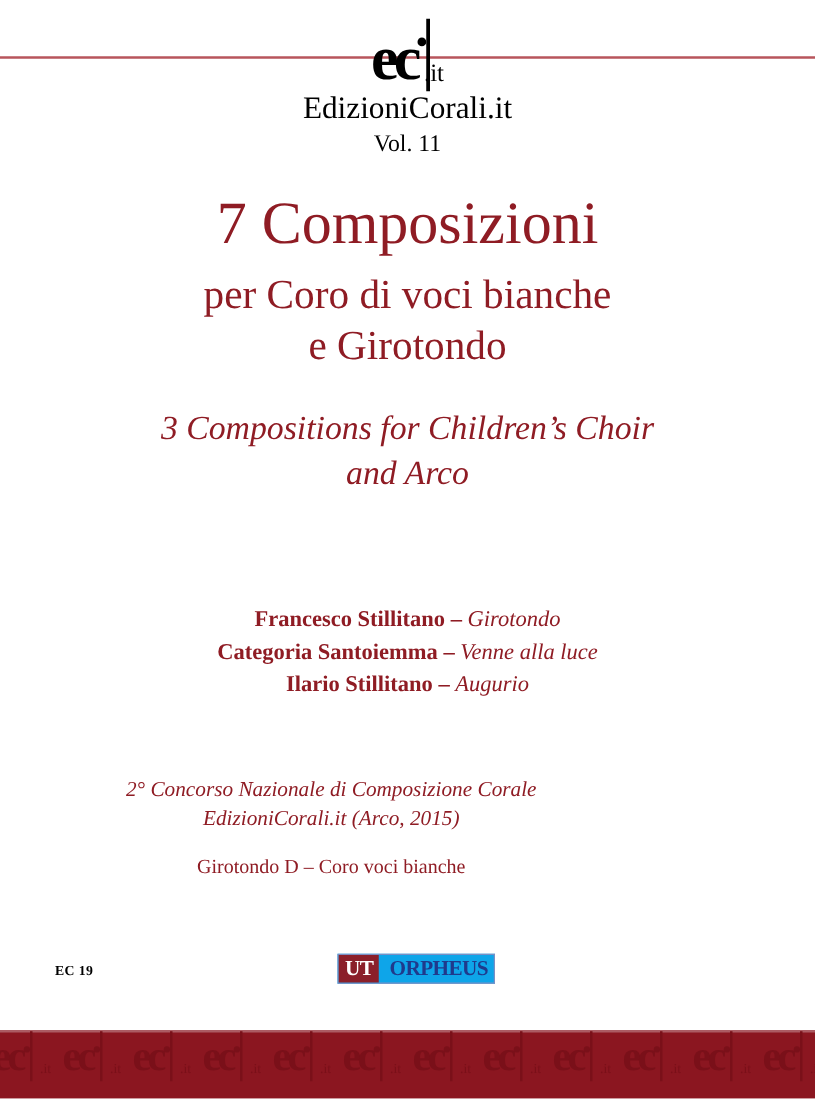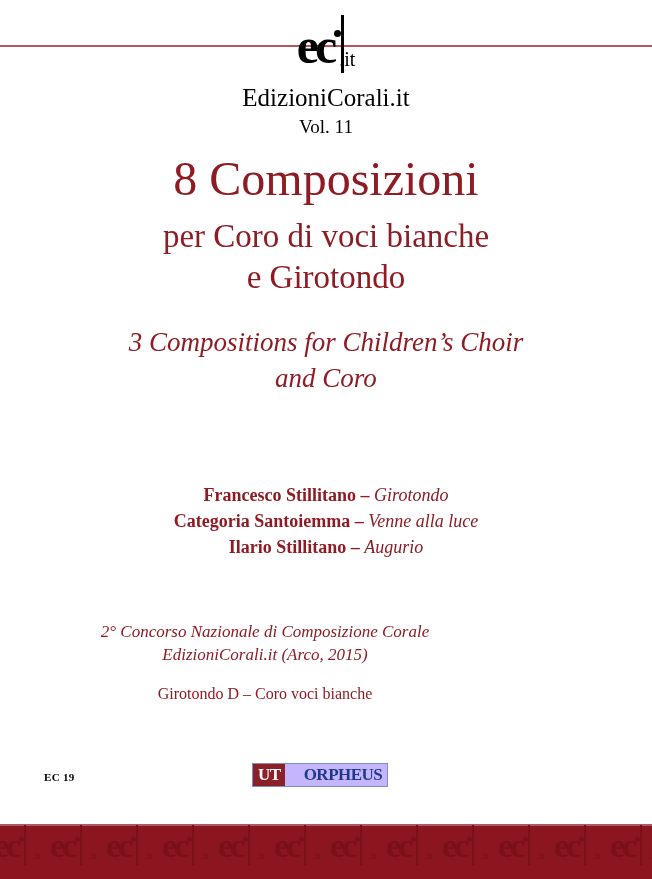--- a/index.html
+++ b/index.html
@@ -79,21 +79,21 @@
     line-height: 20px;
     display: inline-block;
     vertical-align: bottom;
     margin-left: 2px;
     padding-bottom: 2px;
   }
 
   .masthead-name {
     font-size: 25px;
     color: #000000;
-    margin-top: 13px;
+    margin-top: 2px;
     letter-spacing: 0px;
   }
   .masthead-vol {
     font-size: 19px;
     color: #000000;
     margin-top: 4px;
   }
 
   
   .title-block {
@@ -164,46 +164,46 @@
     left: 44px;
     top: 771px;
     font-size: 11px;
     font-weight: 700;
     color: #000000;
     letter-spacing: 0.3px;
   }
 
   .publisher-logo {
     position: absolute;
-    left: 252px;
+    left: 270px;
     top: 763px;
     display: flex;
     align-items: stretch;
     border: 1px solid #7b8fc4;
-    background: #c4b5fd;
+    background: #0ea5e9;
     height: 24px;
     box-sizing: border-box;
   }
   .pub-ut {
     background: #8b1f2a;
     color: #ffffff;
     font-weight: 700;
     font-size: 17px;
     line-height: 22px;
     padding: 0 4px 0 5px;
     letter-spacing: -0.5px;
     display: flex;
     align-items: center;
   }
   .pub-orpheus {
     color: #1f3a8c;
     font-weight: 700;
     font-size: 17px;
     line-height: 22px;
-    padding: 0 5px 0 19px;
+    padding: 0 5px 0 9px;
     letter-spacing: -0.5px;
     display: flex;
     align-items: center;
   }
 
   
   .band {
     position: absolute;
     left: 0;
     top: 824px;
@@ -282,28 +282,28 @@
       <span class="logo-ec">ec</span>
       <span class="logo-bar"></span>
       <span class="logo-dot"></span>
       <span class="logo-it">.it</span>
     </div>
     <div class="masthead-name">EdizioniCorali.it</div>
     <div class="masthead-vol">Vol. 11</div>
   </div>
 
   <div class="title-block">
-    <div class="main-title">8 Composizioni</div>
+    <div class="main-title">7 Composizioni</div>
     <div class="subtitle">
       <div>per Coro di voci bianche</div>
       <div>e Girotondo</div>
     </div>
     <div class="subtitle-en">
       <div>3 Compositions for Children’s Choir</div>
-      <div>and Coro</div>
+      <div>and Arco</div>
     </div>
   </div>
 
   <div class="composers">
     <div>
       <span class="composer-name">Francesco Stillitano</span>
       <span class="composer-dash">–</span>
       <span class="composer-work">Girotondo</span>
     </div>
     <div>

